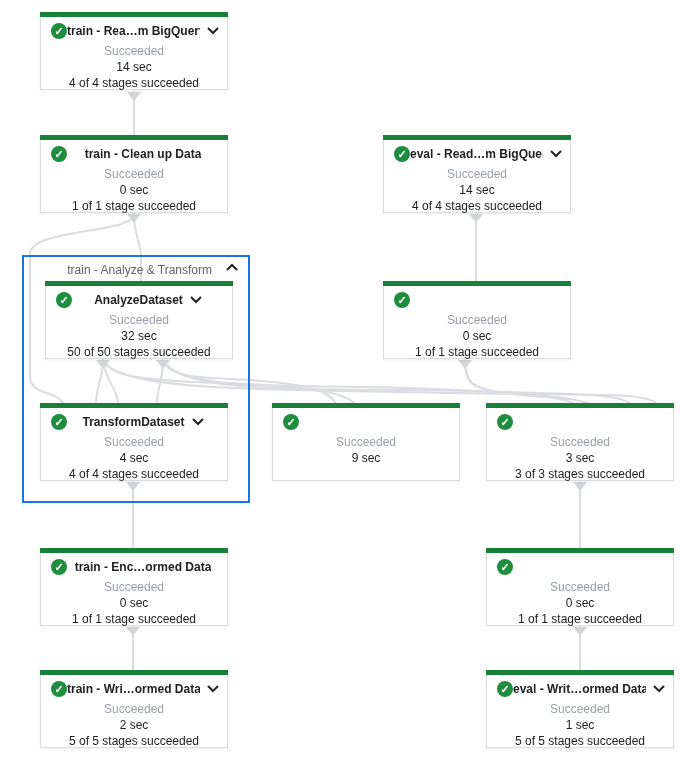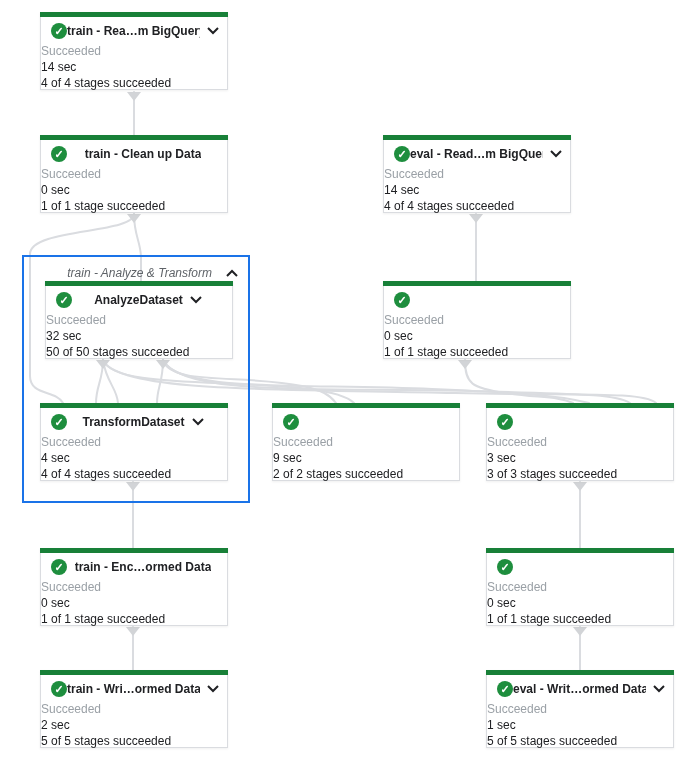--- a/index.html
+++ b/index.html
@@ -4,35 +4,35 @@
 <style>
   html,body{margin:0;padding:0;background:#ffffff;}
   #canvas{position:relative;width:680px;height:764px;background:#ffffff;overflow:hidden;
           font-family:"Liberation Sans", sans-serif;}
   svg.edges{position:absolute;left:0;top:0;}
 
   
   .group-box{position:absolute;left:22px;top:255px;width:228px;height:248px;
              border:2px solid #1a73e8;box-sizing:border-box;background:transparent;}
   .group-header{position:absolute;left:0;top:0;width:100%;height:26px;display:flex;
-                align-items:center;justify-content:flex-end;padding:6px 10px 0 15px;box-sizing:border-box;font-style:italic;}
+                align-items:flex-start;justify-content:flex-end;padding:6px 10px 0 15px;box-sizing:border-box;}
   .group-label{color:#5f6368;font-size:12px;margin-right:14px;white-space:nowrap;}
   .chev-up svg,.chev-down svg{display:block;}
 
   
   .card{position:absolute;width:188px;height:78px;background:#ffffff;
         border:1px solid #dadce0;box-sizing:border-box;cursor:pointer;
         box-shadow:0 1px 2px rgba(60,64,67,.08);}
   .topbar{height:5px;background:#188038;margin:-1px -1px 0 -1px;}
   .title-row{display:flex;align-items:center;height:24px;padding:2px 8px 0 10px;}
   .check{flex:0 0 16px;width:16px;height:16px;border-radius:50%;background:#1e8e3e;
          color:#ffffff;font-size:11px;font-weight:bold;line-height:16px;text-align:center;}
   .title-center{flex:1;display:flex;align-items:center;justify-content:center;gap:7px;min-width:0;}
   .title{font-size:12px;font-weight:bold;color:#202124;white-space:nowrap;overflow:hidden;}
-  .line{font-size:12px;color:#202124;text-align:left;line-height:16px;}
+  .line{font-size:12px;color:#202124;text-align:center;line-height:16px;}
   .line.status{color:#9aa0a6;}
 
   
   .n0{left:40px;top:12px;}   .n1{left:40px;top:135px;}  .n2{left:383px;top:135px;}
   .n3{left:45px;top:281px;}  .n4{left:383px;top:281px;} .n5{left:40px;top:403px;}
   .n6{left:272px;top:403px;} .n7{left:486px;top:403px;} .n8{left:40px;top:548px;}
   .n9{left:486px;top:548px;} .n10{left:40px;top:670px;} .n11{left:486px;top:670px;}
 </style>
 </head>
 <body>
@@ -179,21 +179,20 @@
     <div class="line">4 of 4 stages succeeded</div>
   </div>
 
   <div class="card n6">
     <div class="topbar"></div>
     <div class="title-row">
       <span class="check">✓</span>
     </div>
     <div class="line status">Succeeded</div>
     <div class="line">9 sec</div>
-    <div class="line">2 of 2 stages succeeded</div>
   </div>
 
   <div class="card n7">
     <div class="topbar"></div>
     <div class="title-row">
       <span class="check">✓</span>
     </div>
     <div class="line status">Succeeded</div>
     <div class="line">3 sec</div>
     <div class="line">3 of 3 stages succeeded</div>

